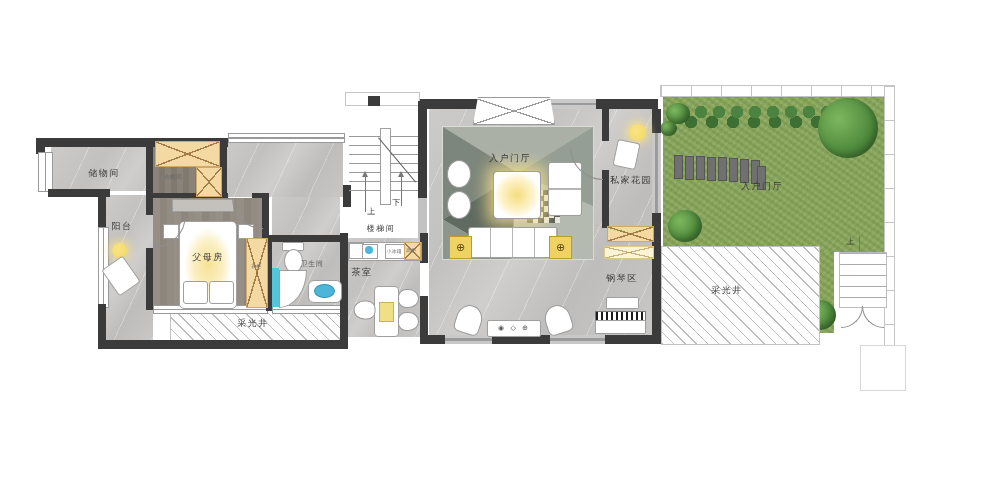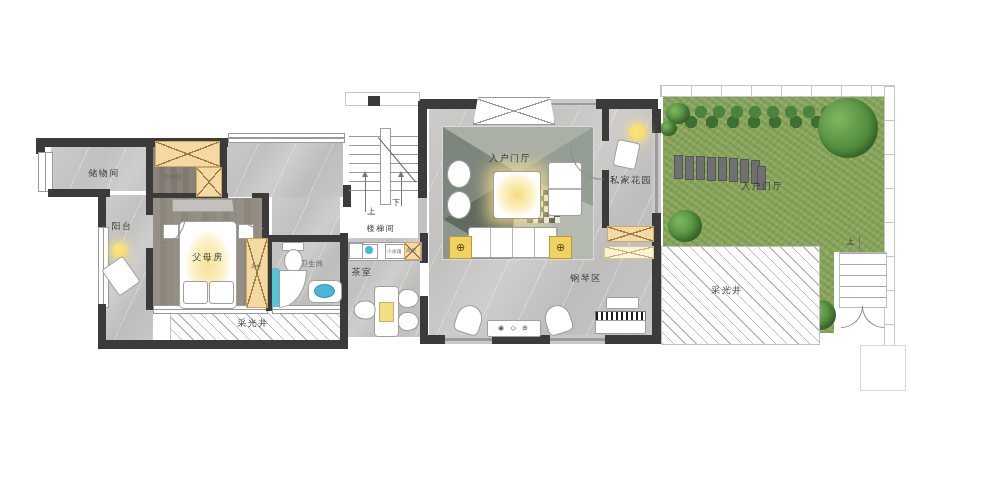--- a/index.html
+++ b/index.html
@@ -244,18 +244,18 @@
   <div class="fan" style="left:545px;top:305px;width:24px;height:27px;transform:rotate(-18deg);"></div>
   <div class="furn" style="left:487px;top:320px;width:52px;height:15px;border-radius:2px;text-align:center;line-height:14px;font-size:7px;letter-spacing:2px;color:#555;"><span>◉ ◇ ⊕</span></div>
 
   <div class="glowpt" style="left:629px;top:124px;width:17px;height:17px;"></div>
   <div class="furn" style="left:615px;top:141px;width:21px;height:25px;transform:rotate(12deg);"></div>
   <span class="lbl" style="left:631px;top:180px;">私家花园</span>
   <div class="arc arc-bl" style="left:570px;top:147px;width:32px;height:32px;"></div>
   <div class="hx" style="left:607px;top:226px;width:45px;height:14px;"></div>
   <div class="hx2" style="left:604px;top:246px;width:48px;height:11px;"></div>
 
-  <span class="lbl" style="left:586px;top:278px;">钢琴区</span>
+  <span class="lbl" style="left:622px;top:278px;">钢琴区</span>
   <div class="furn" style="left:606px;top:297px;width:31px;height:10px;border-radius:1px;"></div>
   <div class="keys" style="left:595px;top:311px;width:49px;height:9px;"></div>
   <div class="furn" style="left:595px;top:320px;width:49px;height:12px;border-radius:1px;"></div>
 
 </div>
 
 </body></html>

